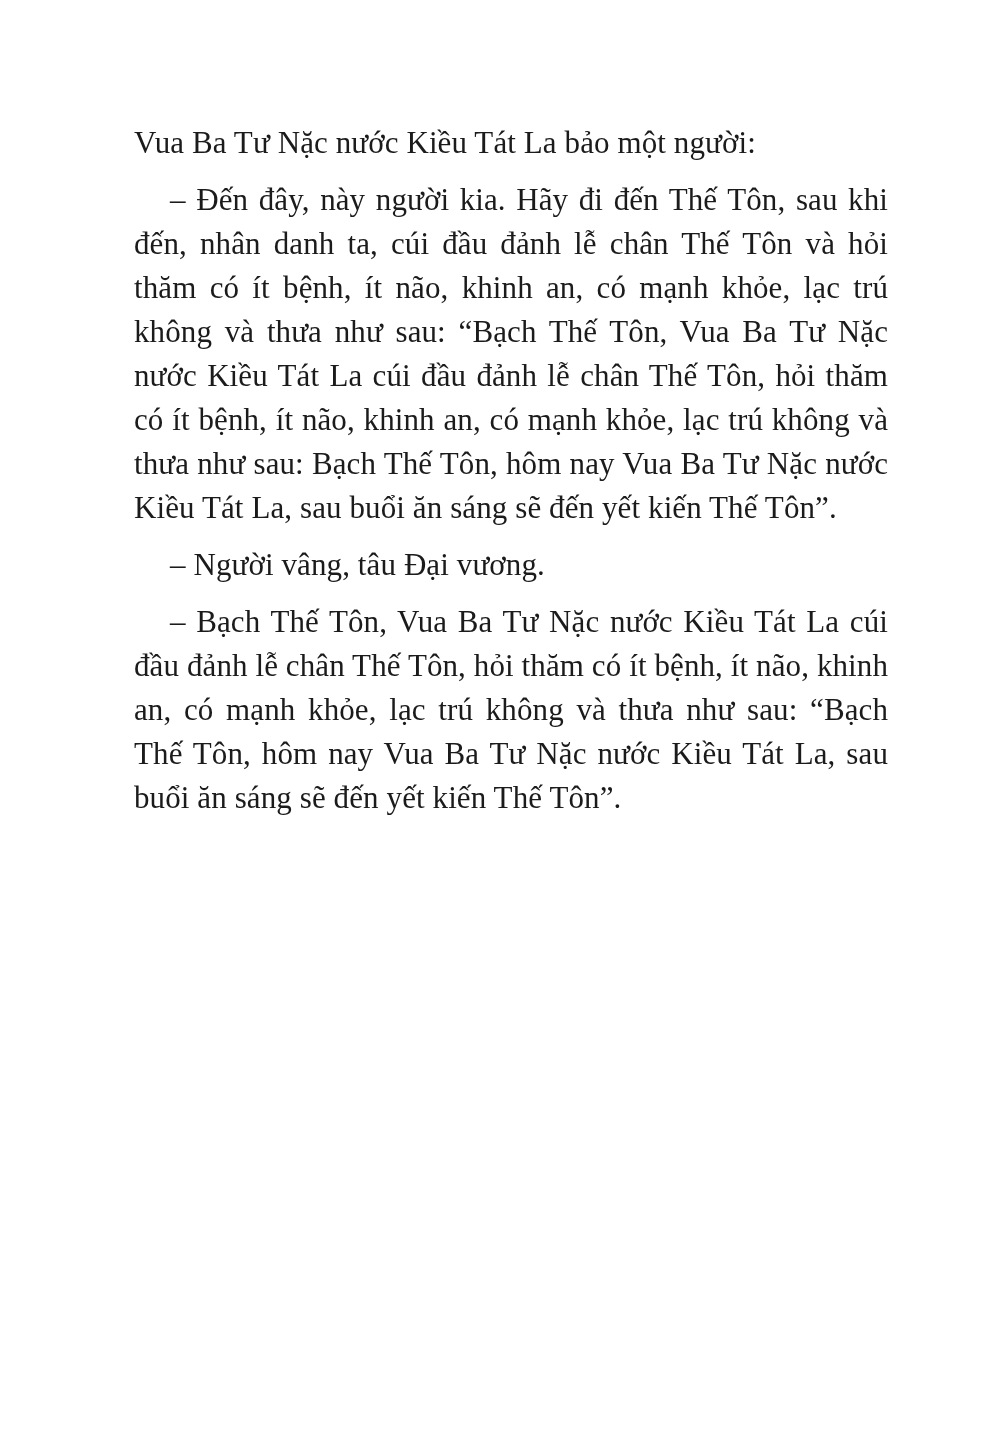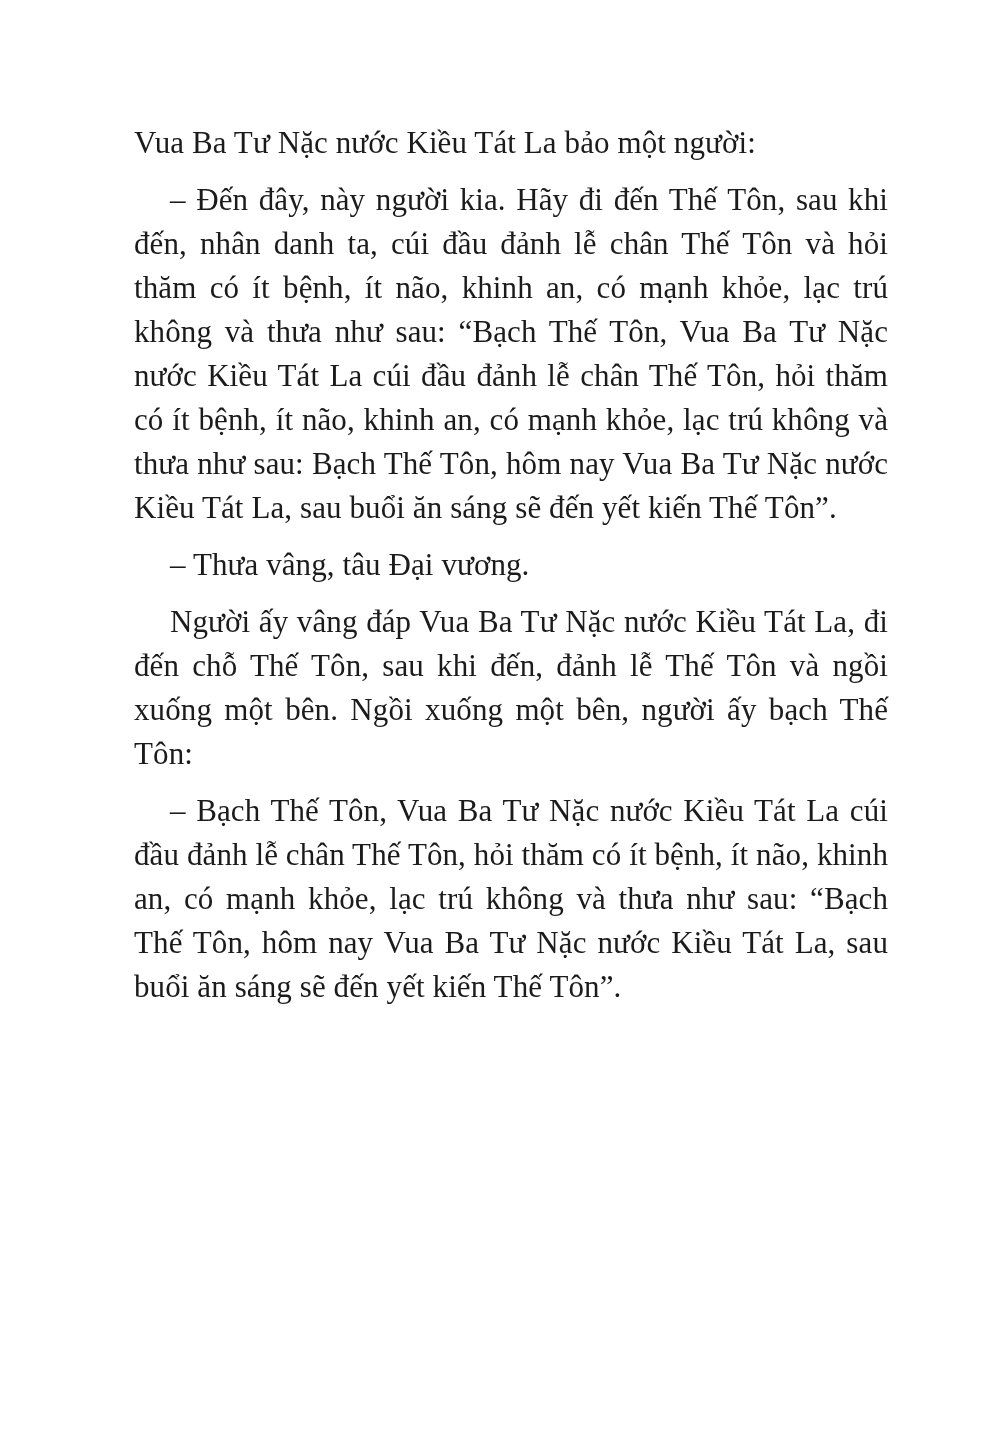--- a/index.html
+++ b/index.html
@@ -60,22 +60,21 @@
   }
 </style>
 </head>
 <body>
 
 <div class="page">
 
   <div class="text-block">
     <p>Vua Ba Tư Nặc nước Kiều Tát La bảo một người:</p>
     <p class="indent">– Đến đây, này người kia. Hãy đi đến Thế Tôn, sau khi đến, nhân danh ta, cúi đầu đảnh lễ chân Thế Tôn và hỏi thăm có ít bệnh, ít não, khinh an, có mạnh khỏe, lạc trú không và thưa như sau: “Bạch Thế Tôn, Vua Ba Tư Nặc nước Kiều Tát La cúi đầu đảnh lễ chân Thế Tôn, hỏi thăm có ít bệnh, ít não, khinh an, có mạnh khỏe, lạc trú không và thưa như sau: Bạch Thế Tôn, hôm nay Vua Ba Tư Nặc nước Kiều Tát La, sau buổi ăn sáng sẽ đến yết kiến Thế Tôn”.</p>
-    <p class="indent">– Thưa vâng, tâu Đại vương.</p>
-    <p class="indent">Người ấy vâng đáp Vua Ba Tư Nặc nước Kiều Tát La, đi đến chỗ Thế Tôn, sau khi đến, đảnh lễ Thế Tôn và ngồi xuống một bên. Ngồi xuống một bên, người ấy bạch Thế Tôn:</p>
+    <p class="indent">– Người vâng, tâu Đại vương.</p>
     <p class="indent">– Bạch Thế Tôn, Vua Ba Tư Nặc nước Kiều Tát La cúi đầu đảnh lễ chân Thế Tôn, hỏi thăm có ít bệnh, ít não, khinh an, có mạnh khỏe, lạc trú không và thưa như sau: “Bạch Thế Tôn, hôm nay Vua Ba Tư Nặc nước Kiều Tát La, sau buổi ăn sáng sẽ đến yết kiến Thế Tôn”.</p>
   </div>
 
   <div class="footer">
     <span class="page-number">136</span>
     <span class="running-title">VUA PASENADI</span>
   </div>
 
 </div>
 

